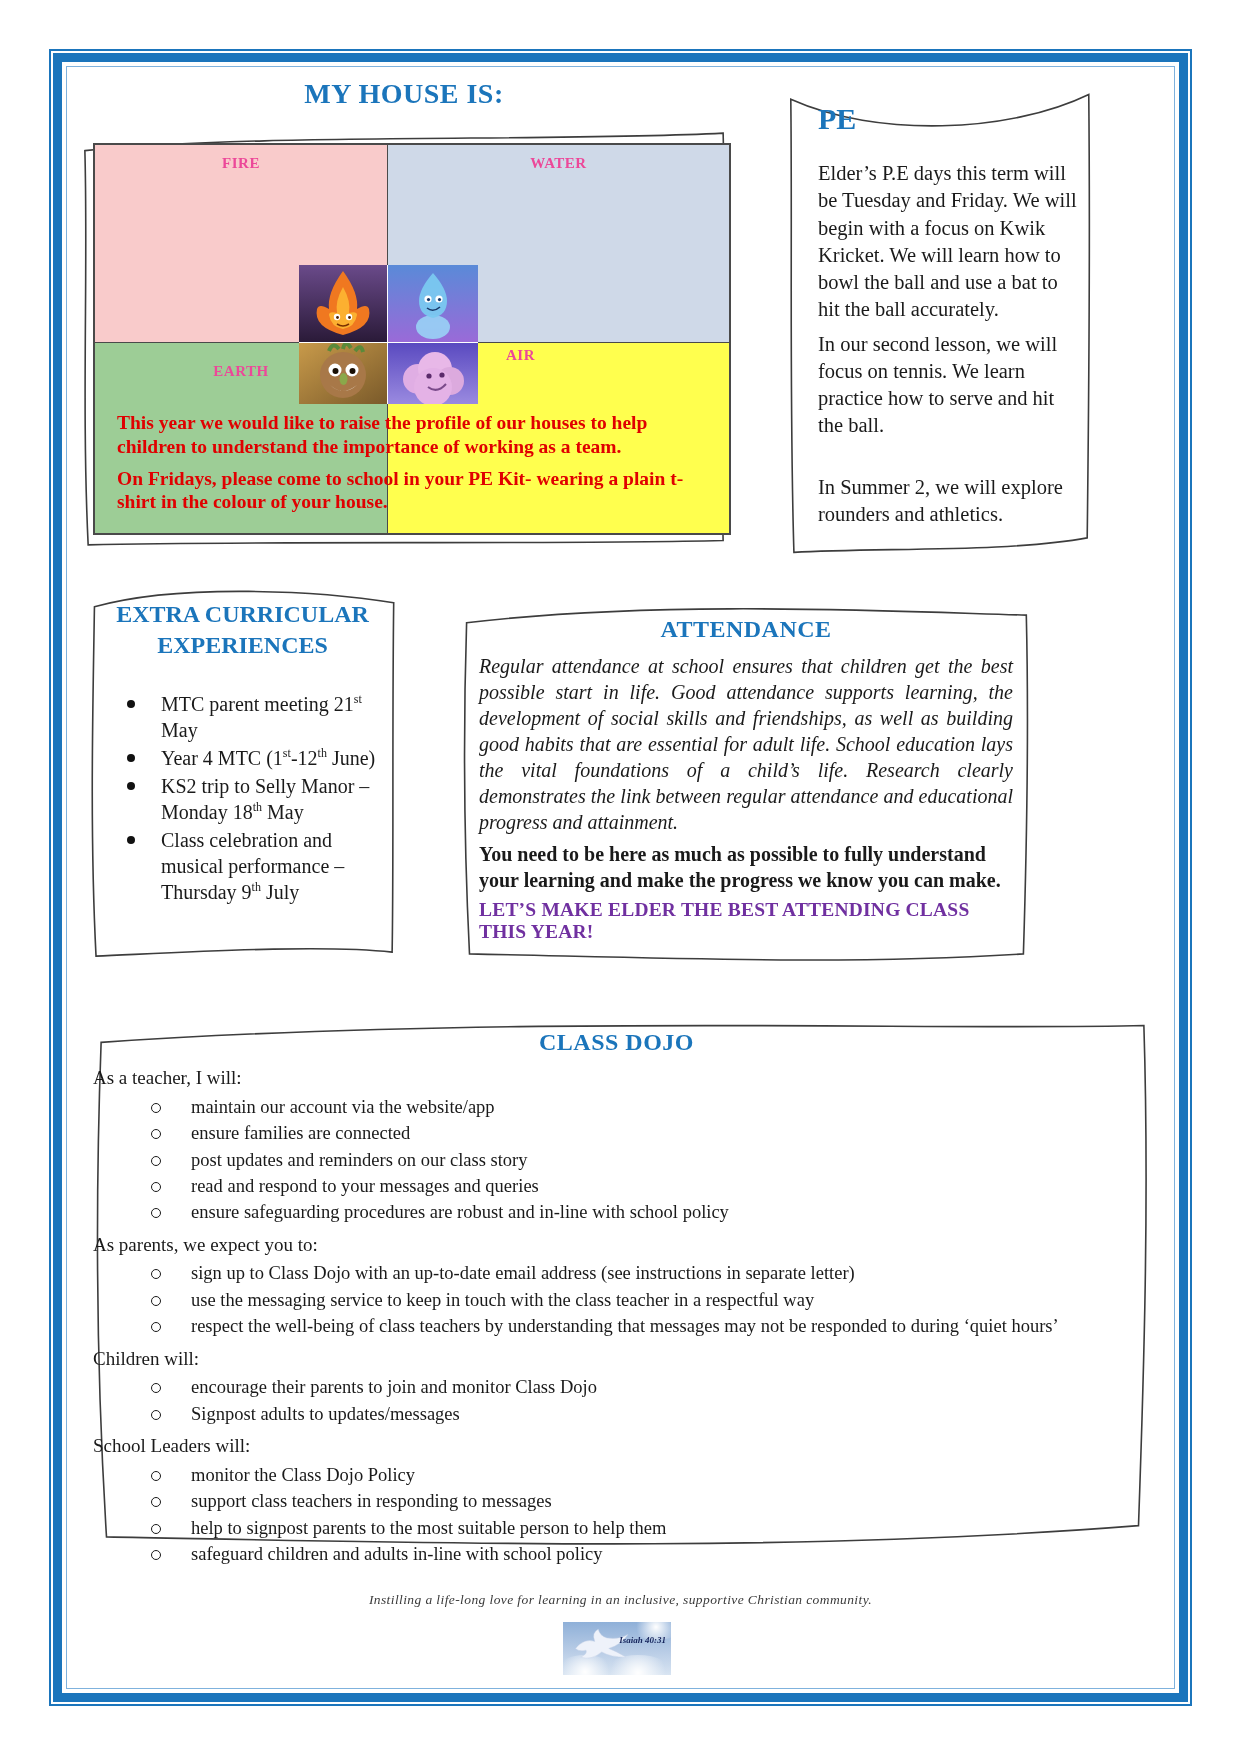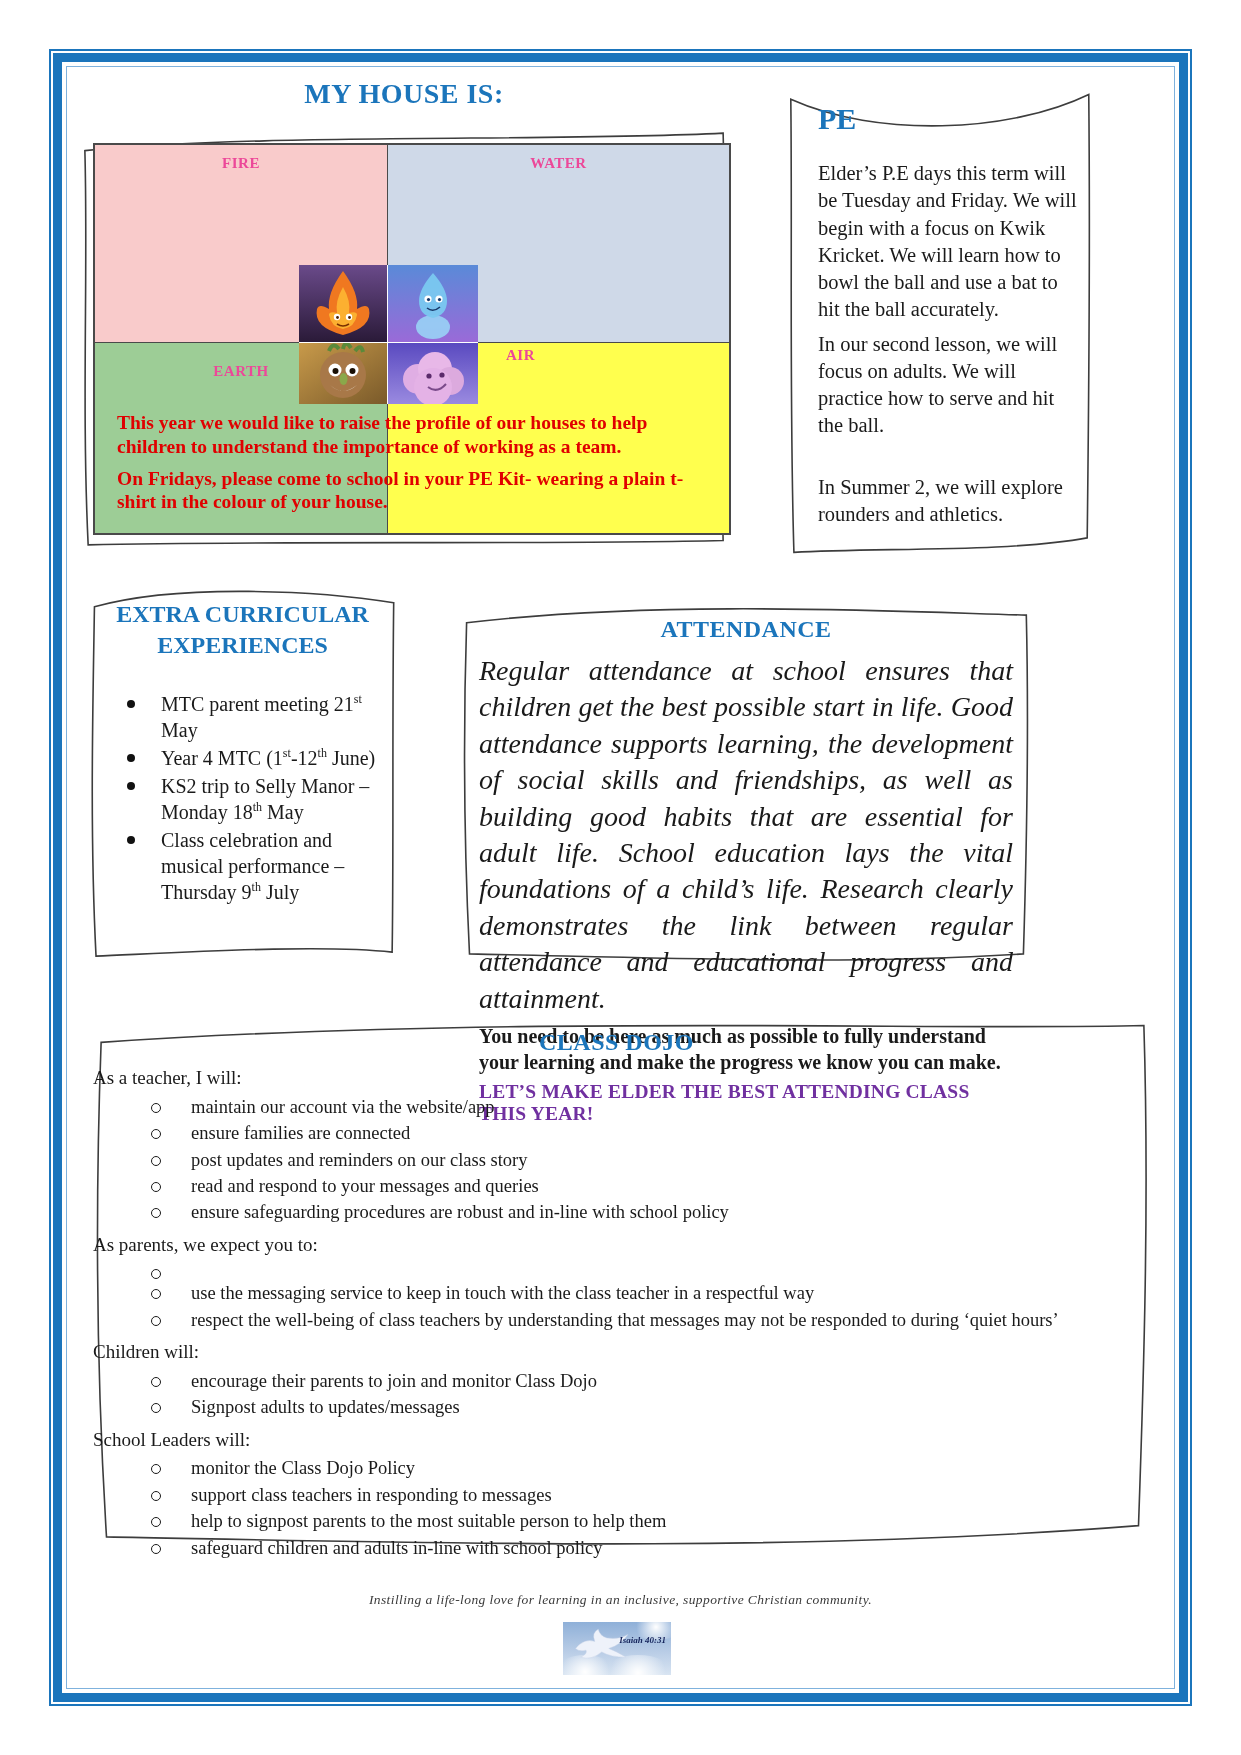--- a/index.html
+++ b/index.html
@@ -60,21 +60,21 @@
   .extra-title{font-size:24px;font-weight:bold;color:#1b75bb;text-align:center;line-height:1.3;margin:0;}
   ul.extra-list{list-style:none;margin:30px 0 0 0;padding:0 6px 0 28px;}
   ul.extra-list li{display:flex;align-items:flex-start;font-size:20px;line-height:1.3;margin:0 0 2px 0;}
   .bullet-dot{flex:0 0 auto;width:8px;height:8px;border-radius:50%;background:#111;margin:9px 26px 0 0;}
   ul.extra-list sup{font-size:12px;line-height:0;}
 
   
   #attendance-panel{left:455px;top:592px;width:580px;height:385px;}
   #attendance-panel .panel-content{box-sizing:border-box;padding:24px 22px 0 24px;}
   .att-title{font-size:24px;font-weight:bold;color:#1b75bb;text-align:center;margin:0 0 10px 0;letter-spacing:.5px;}
-  .att-italic{font-style:italic;font-size:28px;line-height:1.3;text-align:justify;margin:0;}
+  .att-italic{font-style:italic;font-size:20px;line-height:1.3;text-align:justify;margin:0;}
   .att-bold{font-weight:bold;font-size:20px;line-height:1.3;margin:6px 0 0 0;}
   .att-purple{font-weight:bold;font-size:19.5px;color:#7030a0;margin:6px 0 0 0;letter-spacing:.2px;}
 
   
   #dojo-panel{left:85px;top:1003px;width:1075px;height:562px;}
   #dojo-panel .panel-content{box-sizing:border-box;padding:26px 20px 0 8px;}
   .dojo-title{font-size:24px;font-weight:bold;color:#1b75bb;text-align:center;margin:0 0 10px 0;letter-spacing:.5px;}
   .dojo-intro{font-size:19px;line-height:1.3;margin:8px 0 4px 0;}
   ul.dojo-list{list-style:none;margin:0;padding:0 0 0 58px;}
   ul.dojo-list li{display:flex;align-items:flex-start;font-size:18.5px;line-height:1.32;margin:0 0 2px 0;}
@@ -202,21 +202,21 @@
   </div>
 </div>
 
 <div id="pe-panel" class="panel">
   <svg class="sketch" viewBox="0 0 200 100" preserveAspectRatio="none">
     <path d="M5,4 C60,12 145,11 196,3 C197,35 196,68 195,95 C145,98 60,97 7,98 C4,66 6,32 5,4 Z" fill="#ffffff" stroke="#3d3d3d" stroke-width="1.6" vector-effect="non-scaling-stroke"></path>
   </svg>
   <div class="panel-content">
     <h2 class="pe-title">PE</h2>
     <p class="pe-par">Elder’s P.E days this term will be Tuesday and Friday. We will begin with a focus on Kwik Kricket. We will learn how to bowl the ball and use a bat to hit the ball accurately.</p>
-    <p class="pe-par">In our second lesson, we will focus on adults. We will practice how to serve and hit the ball.</p>
+    <p class="pe-par">In our second lesson, we will focus on tennis. We learn practice how to serve and hit the ball.</p>
     <p class="pe-par gap-before">In Summer 2, we will explore rounders and athletics.</p>
   </div>
 </div>
 
 <div id="extra-panel" class="panel">
   <svg class="sketch" viewBox="0 0 200 100" preserveAspectRatio="none">
     <path d="M6,8 C60,2 150,4 196,7 C195,38 196,72 195,95 C150,93 65,95 7,96 C3,65 5,33 6,8 Z" fill="#ffffff" stroke="#3d3d3d" stroke-width="1.6" vector-effect="non-scaling-stroke"></path>
   </svg>
   <div class="panel-content">
     <h2 class="extra-title">
@@ -283,20 +283,21 @@
           </li>
           <li>
             <span class="circle-bullet"></span>
             <span class="li-text">ensure safeguarding procedures are robust and in-line with school policy</span>
           </li>
         </ul>
         <div class="dojo-intro">As parents, we expect you to:</div>
         <ul class="dojo-list">
           <li>
             <span class="circle-bullet"></span>
+            <span class="li-text">sign up to Class Dojo with an up-to-date email address (see instructions in separate letter)</span>
           </li>
           <li>
             <span class="circle-bullet"></span>
             <span class="li-text">use the messaging service to keep in touch with the class teacher in a respectful way</span>
           </li>
           <li>
             <span class="circle-bullet"></span>
             <span class="li-text">respect the well-being of class teachers by understanding that messages may not be responded to during ‘quiet hours’</span>
           </li>
         </ul>

